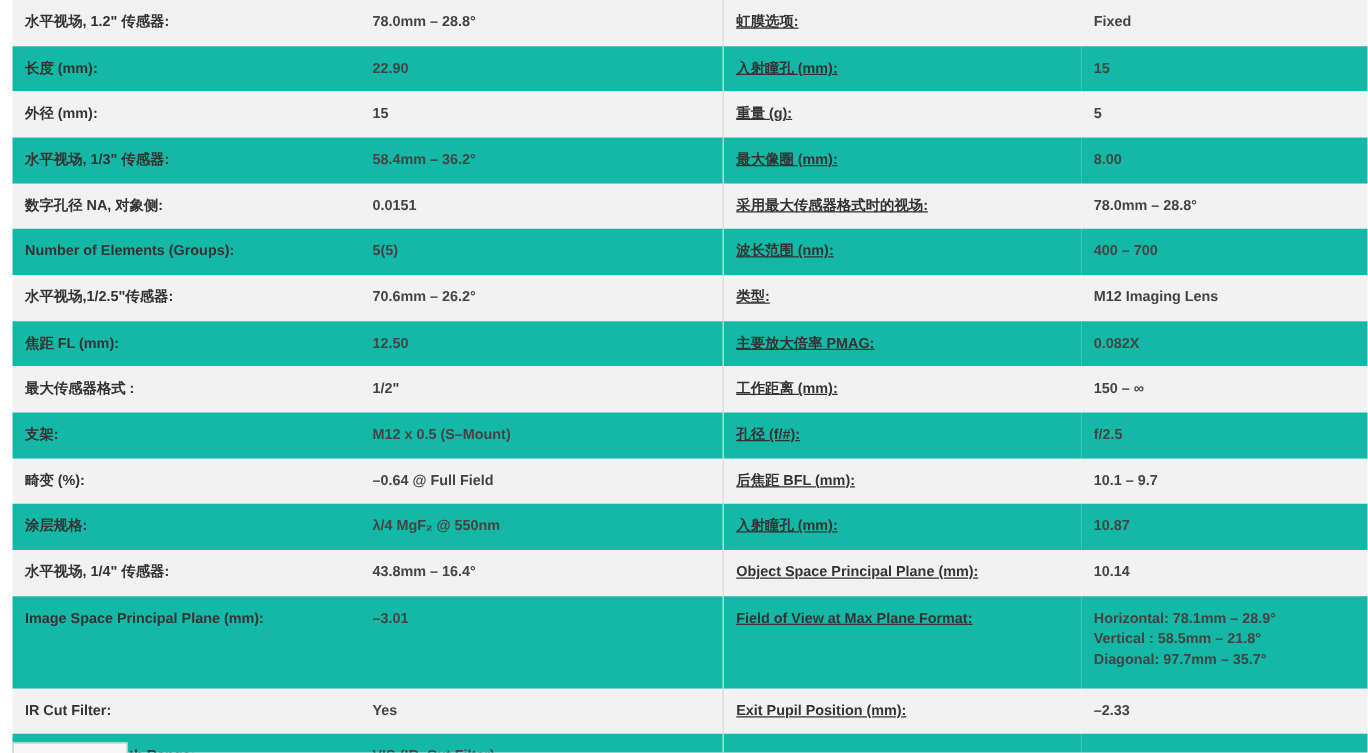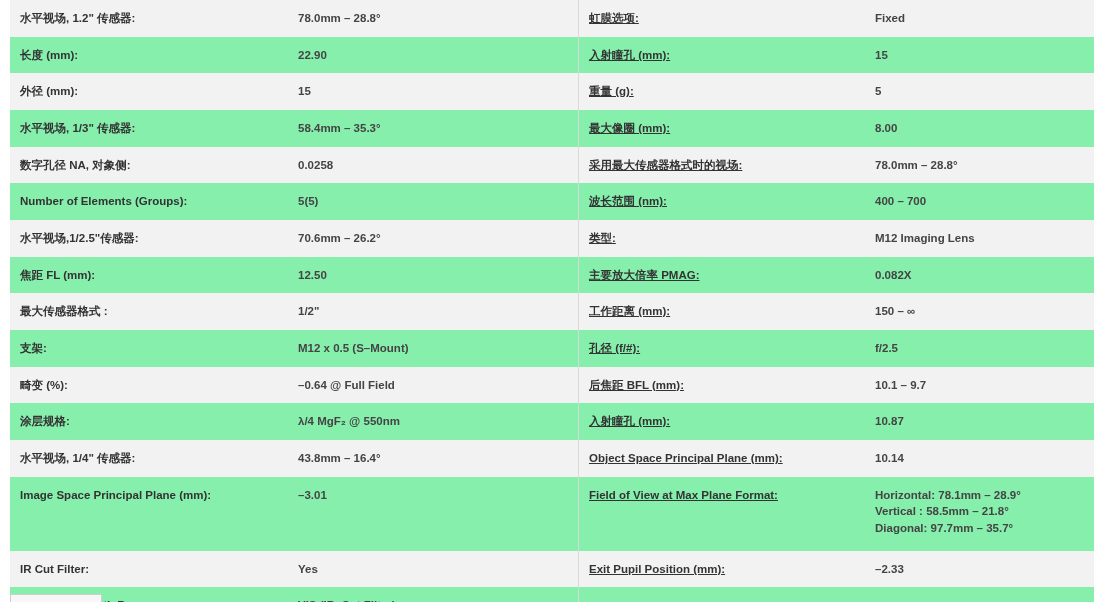--- a/index.html
+++ b/index.html
@@ -14,21 +14,21 @@
     color: #333333;
     overflow: hidden;
   }
   .specs {
     width: 1068px;
     margin: 0 0 0 10px;
     border-collapse: collapse;
     table-layout: fixed;
   }
   .specs tr.odd td { background: #f2f2f2; }
-  .specs tr.even td { background: #86efac; }
+  .specs tr.even td { background: #14b8a6; }
   .specs td {
     padding: 10px 8px 10px 10px;
     font-size: 11.5px;
     vertical-align: top;
     line-height: 1.45;
     border: none;
   }
   .specs td.label {
     font-weight: bold;
     color: #333333;
@@ -73,27 +73,27 @@
       <td class="value col-r-value">15</td>
     </tr>
     <tr class="odd">
       <td class="label col-l-label">外径 (mm):</td>
       <td class="value col-l-value">15</td>
       <td class="label col-r-label sep">重量 (g):</td>
       <td class="value col-r-value">5</td>
     </tr>
     <tr class="even">
       <td class="label col-l-label">水平视场, 1/3" 传感器:</td>
-      <td class="value col-l-value">58.4mm – 35.3°</td>
+      <td class="value col-l-value">58.4mm – 36.2°</td>
       <td class="label col-r-label sep">最大像圈 (mm):</td>
       <td class="value col-r-value">8.00</td>
     </tr>
     <tr class="odd">
       <td class="label col-l-label">数字孔径 NA, 对象侧:</td>
-      <td class="value col-l-value">0.0258</td>
+      <td class="value col-l-value">0.0151</td>
       <td class="label col-r-label sep">采用最大传感器格式时的视场:</td>
       <td class="value col-r-value">78.0mm – 28.8°</td>
     </tr>
     <tr class="even">
       <td class="label col-l-label">Number of Elements (Groups):</td>
       <td class="value col-l-value">5(5)</td>
       <td class="label col-r-label sep">波长范围 (nm):</td>
       <td class="value col-r-value">400 – 700</td>
     </tr>
     <tr class="odd">

